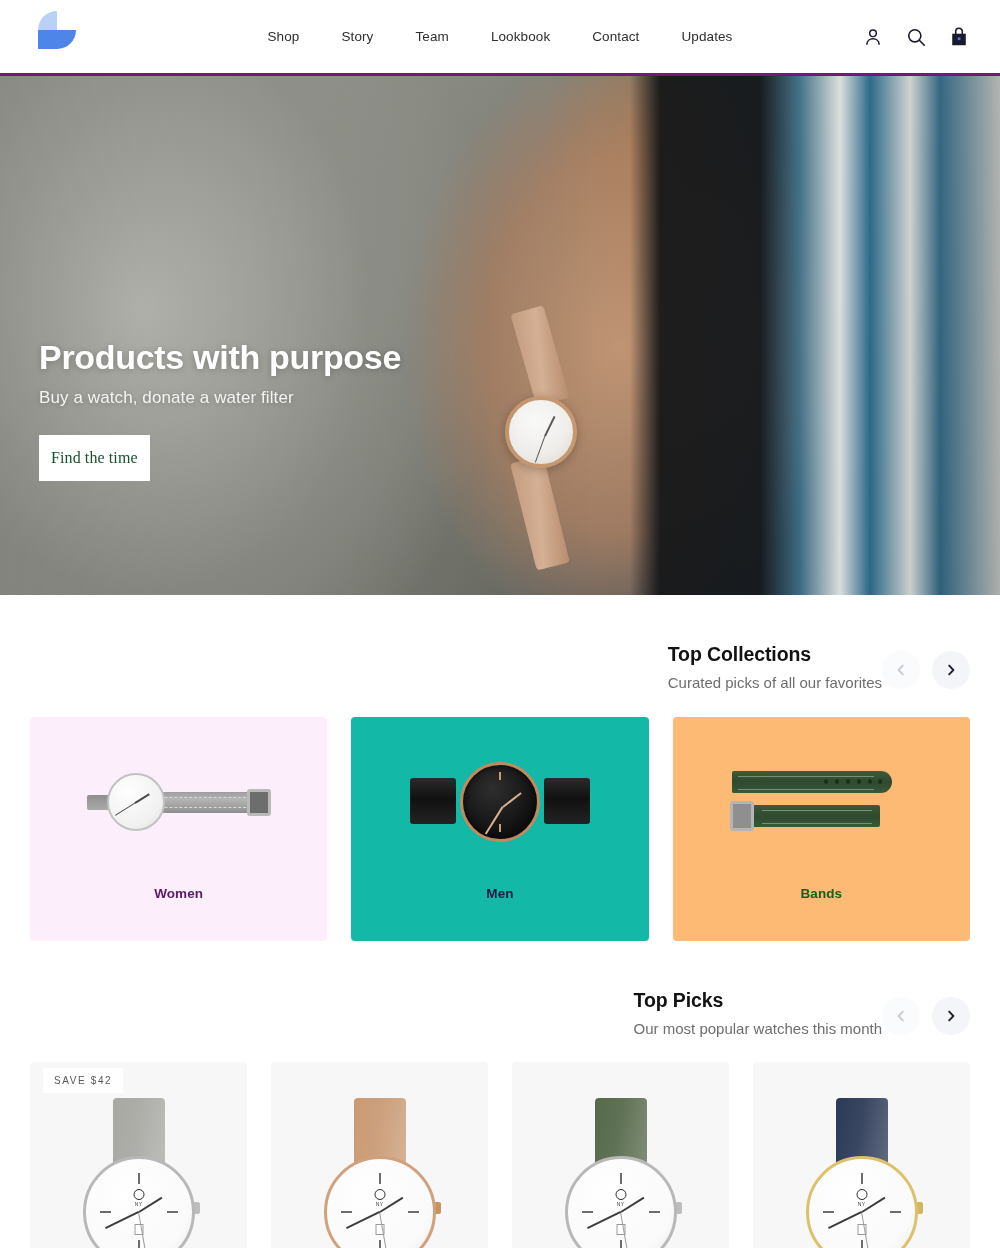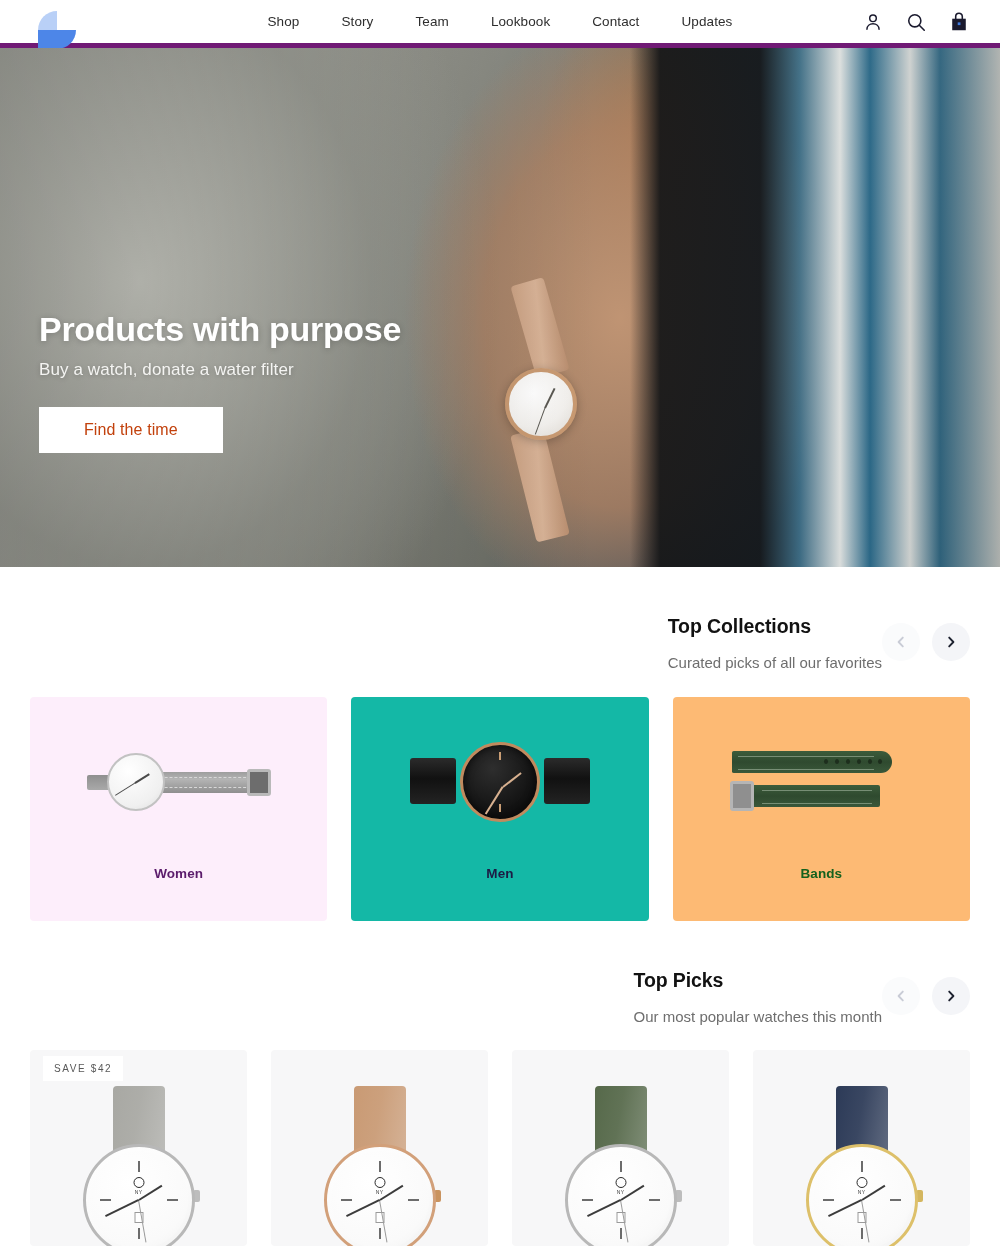--- a/index.html
+++ b/index.html
@@ -8,24 +8,24 @@
     height: 1248px;
     overflow: hidden;
     background: #ffffff;
     font-family: "Liberation Sans", sans-serif;
     color: #1a1a1a;
     -webkit-font-smoothing: antialiased;
   }
 
   
   .header {
-    height: 48px;
+    height: 76px;
     width: 100%;
     background: #ffffff;
-    border-bottom: 5px solid #701a75;
+    border-bottom: 3px solid #701a75;
     display: flex;
     align-items: center;
     position: relative;
   }
   .logo-wrap {
     position: absolute;
     left: 38px;
     top: 11px;
     width: 38px;
     height: 38px;
@@ -142,45 +142,45 @@
     font-size: 17px;
     color: #f4f4f2;
     font-weight: 400;
     letter-spacing: .1px;
     text-shadow: 0 1px 5px rgba(0,0,0,0.22);
   }
   .hero-btn {
     margin-top: 27px;
     display: inline-block;
     background: #ffffff;
-    color: #c2410c;
+    color: #14532d;
     border: none;
     font-size: 16px;
-    font-family: Liberation Sans, sans-serif;
-    padding: 14px 45px;
+    font-family: Liberation Serif, serif;
+    padding: 14px 12px;
     cursor: pointer;
     letter-spacing: .1px;
   }
 
   
   .section { padding: 0 30px; }
   .sec-head {
     display: flex;
     align-items: flex-start;
     justify-content: flex-end;
     padding-top: 48px;
   }
   .sec-title {
     font-size: 19.5px;
     font-weight: 700;
     color: #121212;
     letter-spacing: -0.1px;
   }
   .sec-sub {
-    margin-top: 16px;
+    margin-top: 8px;
     font-size: 15px;
     color: #6e6e6e;
     font-weight: 400;
   }
   .carousel-ctrls {
     display: flex;
     gap: 12px;
     align-items: center;
     margin-top: 8px;
   }

